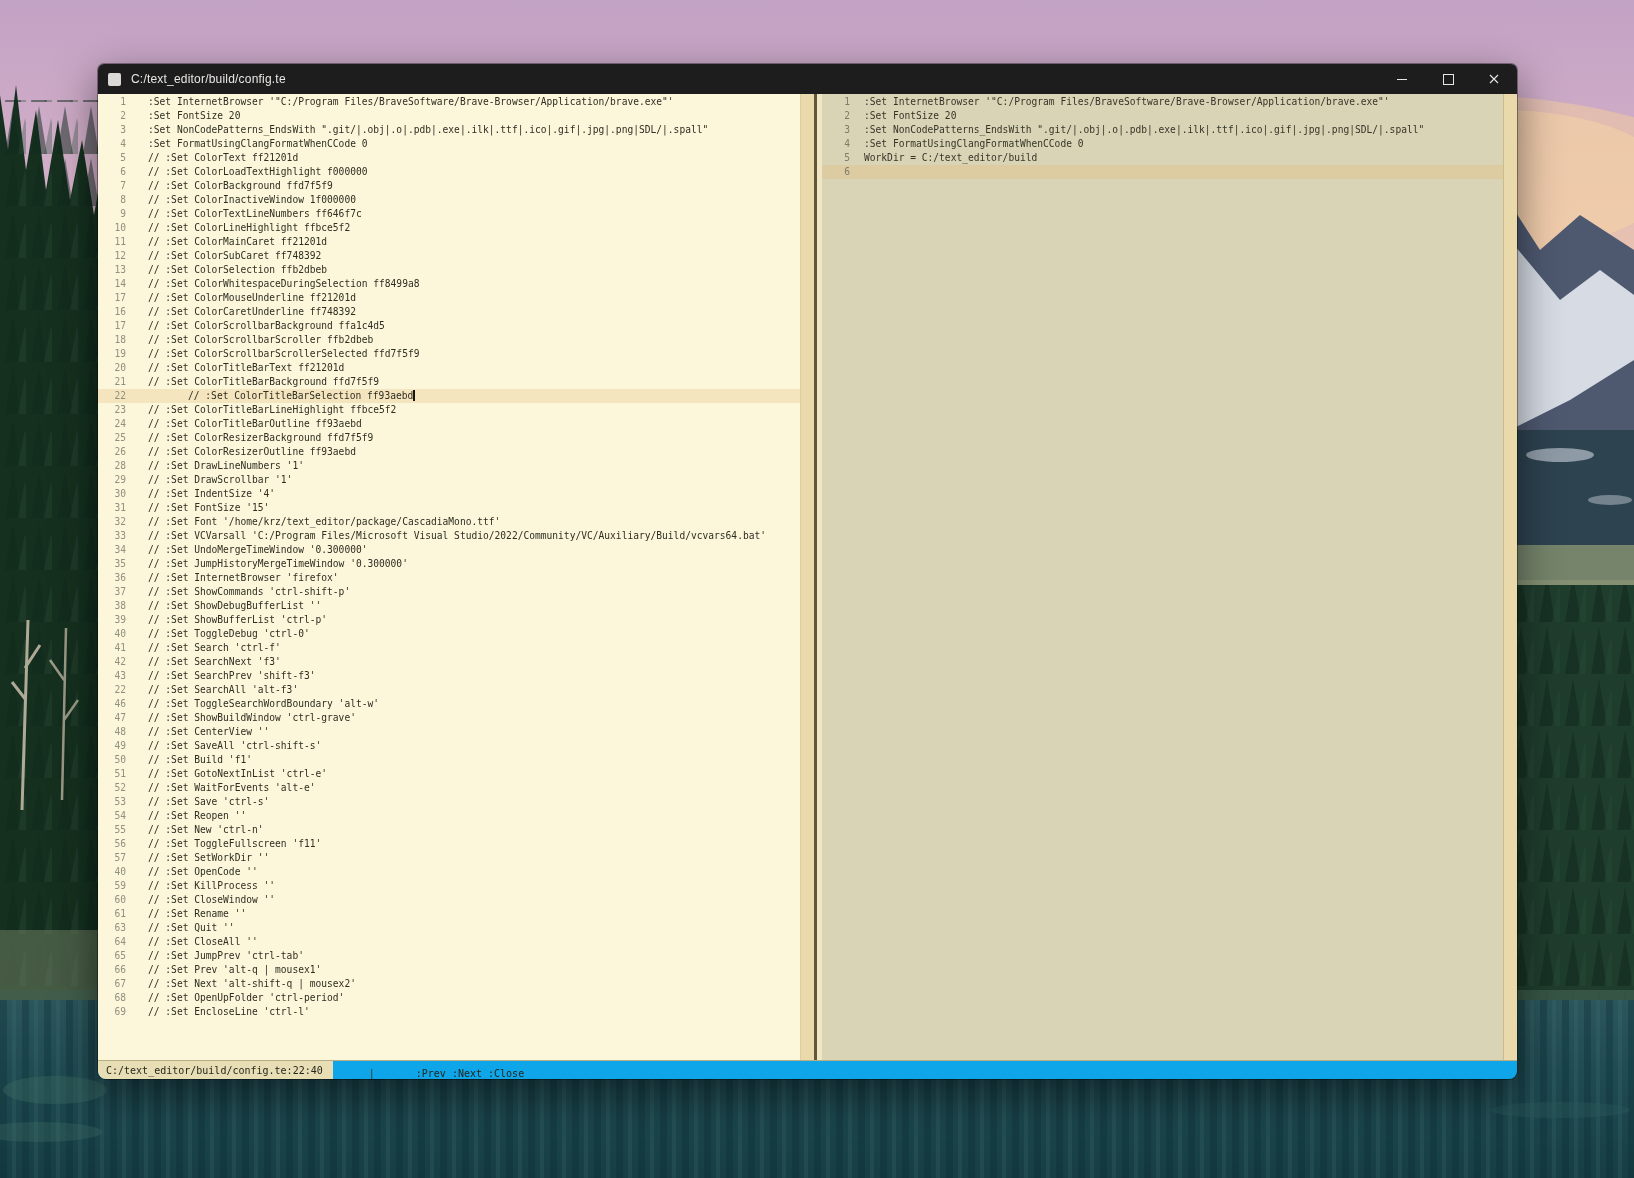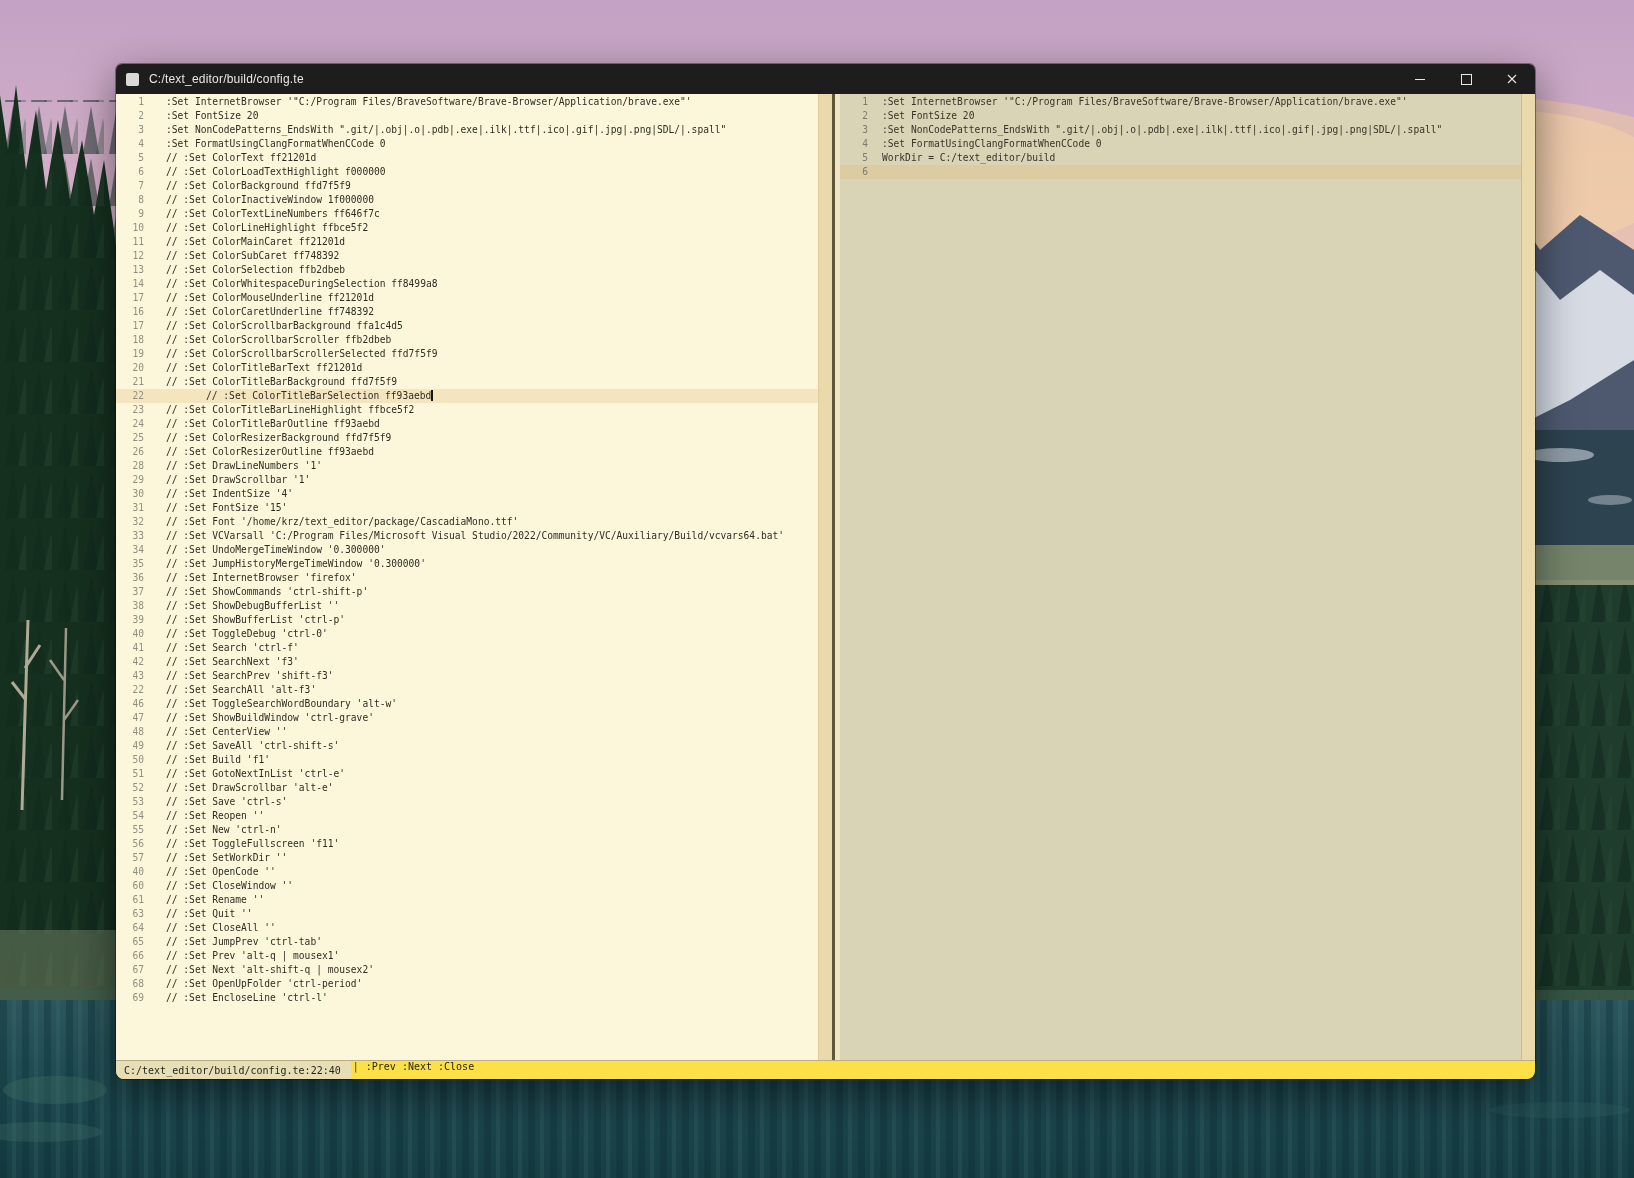--- a/index.html
+++ b/index.html
@@ -2,21 +2,21 @@
 <html><head>
 <meta charset="utf-8">
 <style>
   html,body{margin:0;padding:0;}
   body{width:1634px;height:1178px;overflow:hidden;position:relative;background:#1d4750;
        font-family:"DejaVu Sans Mono",monospace;}
   .desktop{position:absolute;inset:0;}
   .wallpaper{position:absolute;left:0;top:0;}
 
   
-  .window{position:absolute;left:116px;top:64px;width:1419px;height:1015px;
+  .window{position:absolute;left:98px;top:64px;width:1419px;height:1015px;
           border-radius:6px 6px 8px 8px;overflow:hidden;display:flex;flex-direction:column;
           box-shadow:0 14px 44px rgba(0,0,0,.5),0 0 0 1px rgba(0,0,0,.35);}
   .titlebar{flex:0 0 30px;background:#1e1d1d;display:flex;align-items:center;color:#e9e7e4;}
   .app-icon{width:13px;height:13px;background:#dbd9d6;border-radius:2px;margin-left:10px;flex:0 0 13px;}
   .title{font-family:"Liberation Sans",sans-serif;font-size:12px;margin-left:10px;
          letter-spacing:.2px;white-space:nowrap;}
   .controls{margin-left:auto;display:flex;height:100%;}
   .ctrl{width:46px;height:100%;display:flex;align-items:center;justify-content:center;}
   .g-min{display:block;width:10px;height:0;border-top:1px solid #e9e7e4;}
   .g-max{display:block;width:9px;height:9px;border:1px solid #e9e7e4;}
@@ -34,22 +34,22 @@
   .line{height:14px;line-height:14px;font-size:9.6px;display:flex;white-space:pre;}
   .ln{flex:0 0 28px;text-align:right;color:#90907f;}
   .pane.right .ln{color:#7d7c6c;}
   .code{margin-left:22px;color:#2e2d22;}
   .pane.right .code{margin-left:14px;color:#363428;}
   .pane.left .line.hl{background:#f4e5bf;gap:40px;}
   .pane.right .line.hl{background:#ddcba1;}
   .caret{display:inline-block;width:1.5px;height:11px;background:#15140f;vertical-align:-2px;}
 
   
-  .statusbar{flex:0 0 18px;background:#fde047;border-top:1px solid #b9ad83;
-             display:flex;align-items:flex-start;font-size:10px;color:#27261c;white-space:pre;}
+  .statusbar{flex:0 0 18px;background:#0ea5e9;border-top:1px solid #b9ad83;
+             display:flex;align-items:flex-end;font-size:10px;color:#27261c;white-space:pre;gap:34px;}
   .status-left{background:#e8deb5;height:100%;display:flex;align-items:center;
                padding:0 10px 0 8px;}
   .status-sep{padding:0 7px 0 2px;color:#3a3828;}
 </style>
 </head>
 <body>
 
 <div class="desktop">
 
   <svg class="wallpaper" width="1634" height="1178" viewBox="0 0 1634 1178" preserveAspectRatio="none">
@@ -175,27 +175,28 @@
             <div class="line"><span class="ln">41</span><span class="code">// :Set Search 'ctrl-f'</span></div>
             <div class="line"><span class="ln">42</span><span class="code">// :Set SearchNext 'f3'</span></div>
             <div class="line"><span class="ln">43</span><span class="code">// :Set SearchPrev 'shift-f3'</span></div>
             <div class="line"><span class="ln">22</span><span class="code">// :Set SearchAll 'alt-f3'</span></div>
             <div class="line"><span class="ln">46</span><span class="code">// :Set ToggleSearchWordBoundary 'alt-w'</span></div>
             <div class="line"><span class="ln">47</span><span class="code">// :Set ShowBuildWindow 'ctrl-grave'</span></div>
             <div class="line"><span class="ln">48</span><span class="code">// :Set CenterView ''</span></div>
             <div class="line"><span class="ln">49</span><span class="code">// :Set SaveAll 'ctrl-shift-s'</span></div>
             <div class="line"><span class="ln">50</span><span class="code">// :Set Build 'f1'</span></div>
             <div class="line"><span class="ln">51</span><span class="code">// :Set GotoNextInList 'ctrl-e'</span></div>
-            <div class="line"><span class="ln">52</span><span class="code">// :Set DrawScrollbar 'alt-e'</span></div>
+            <div class="line"><span class="ln">52</span><span class="code">// :Set WaitForEvents 'alt-e'</span></div>
             <div class="line"><span class="ln">53</span><span class="code">// :Set Save 'ctrl-s'</span></div>
             <div class="line"><span class="ln">54</span><span class="code">// :Set Reopen ''</span></div>
             <div class="line"><span class="ln">55</span><span class="code">// :Set New 'ctrl-n'</span></div>
             <div class="line"><span class="ln">56</span><span class="code">// :Set ToggleFullscreen 'f11'</span></div>
             <div class="line"><span class="ln">57</span><span class="code">// :Set SetWorkDir ''</span></div>
             <div class="line"><span class="ln">40</span><span class="code">// :Set OpenCode ''</span></div>
+            <div class="line"><span class="ln">59</span><span class="code">// :Set KillProcess ''</span></div>
             <div class="line"><span class="ln">60</span><span class="code">// :Set CloseWindow ''</span></div>
             <div class="line"><span class="ln">61</span><span class="code">// :Set Rename ''</span></div>
             <div class="line"><span class="ln">63</span><span class="code">// :Set Quit ''</span></div>
             <div class="line"><span class="ln">64</span><span class="code">// :Set CloseAll ''</span></div>
             <div class="line"><span class="ln">65</span><span class="code">// :Set JumpPrev 'ctrl-tab'</span></div>
             <div class="line"><span class="ln">66</span><span class="code">// :Set Prev 'alt-q | mousex1'</span></div>
             <div class="line"><span class="ln">67</span><span class="code">// :Set Next 'alt-shift-q | mousex2'</span></div>
             <div class="line"><span class="ln">68</span><span class="code">// :Set OpenUpFolder 'ctrl-period'</span></div>
             <div class="line"><span class="ln">69</span><span class="code">// :Set EncloseLine 'ctrl-l'</span></div>
           </div>

